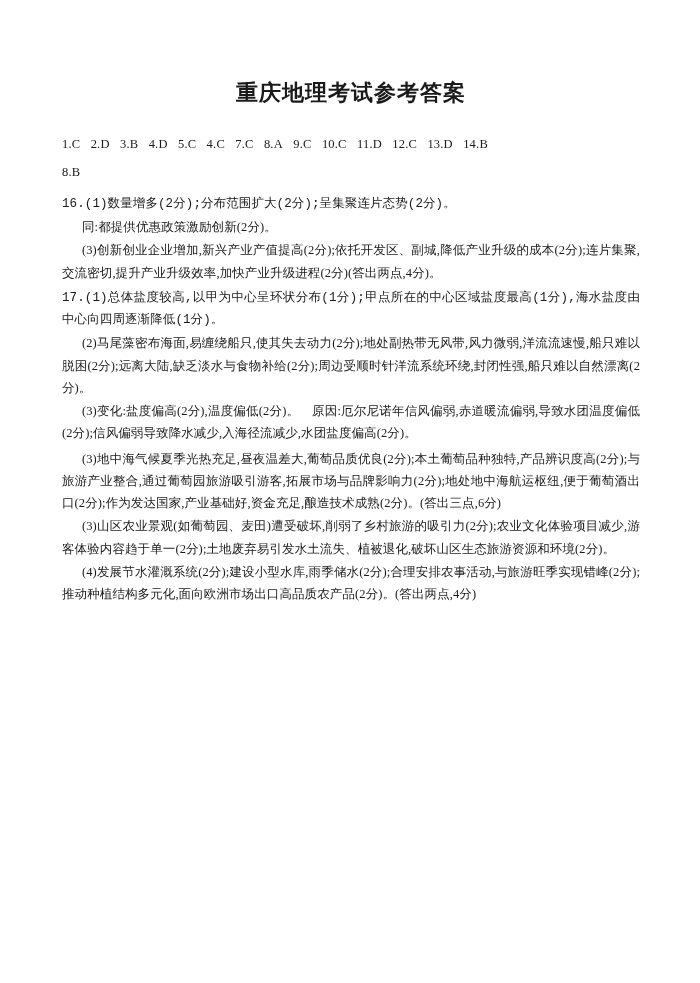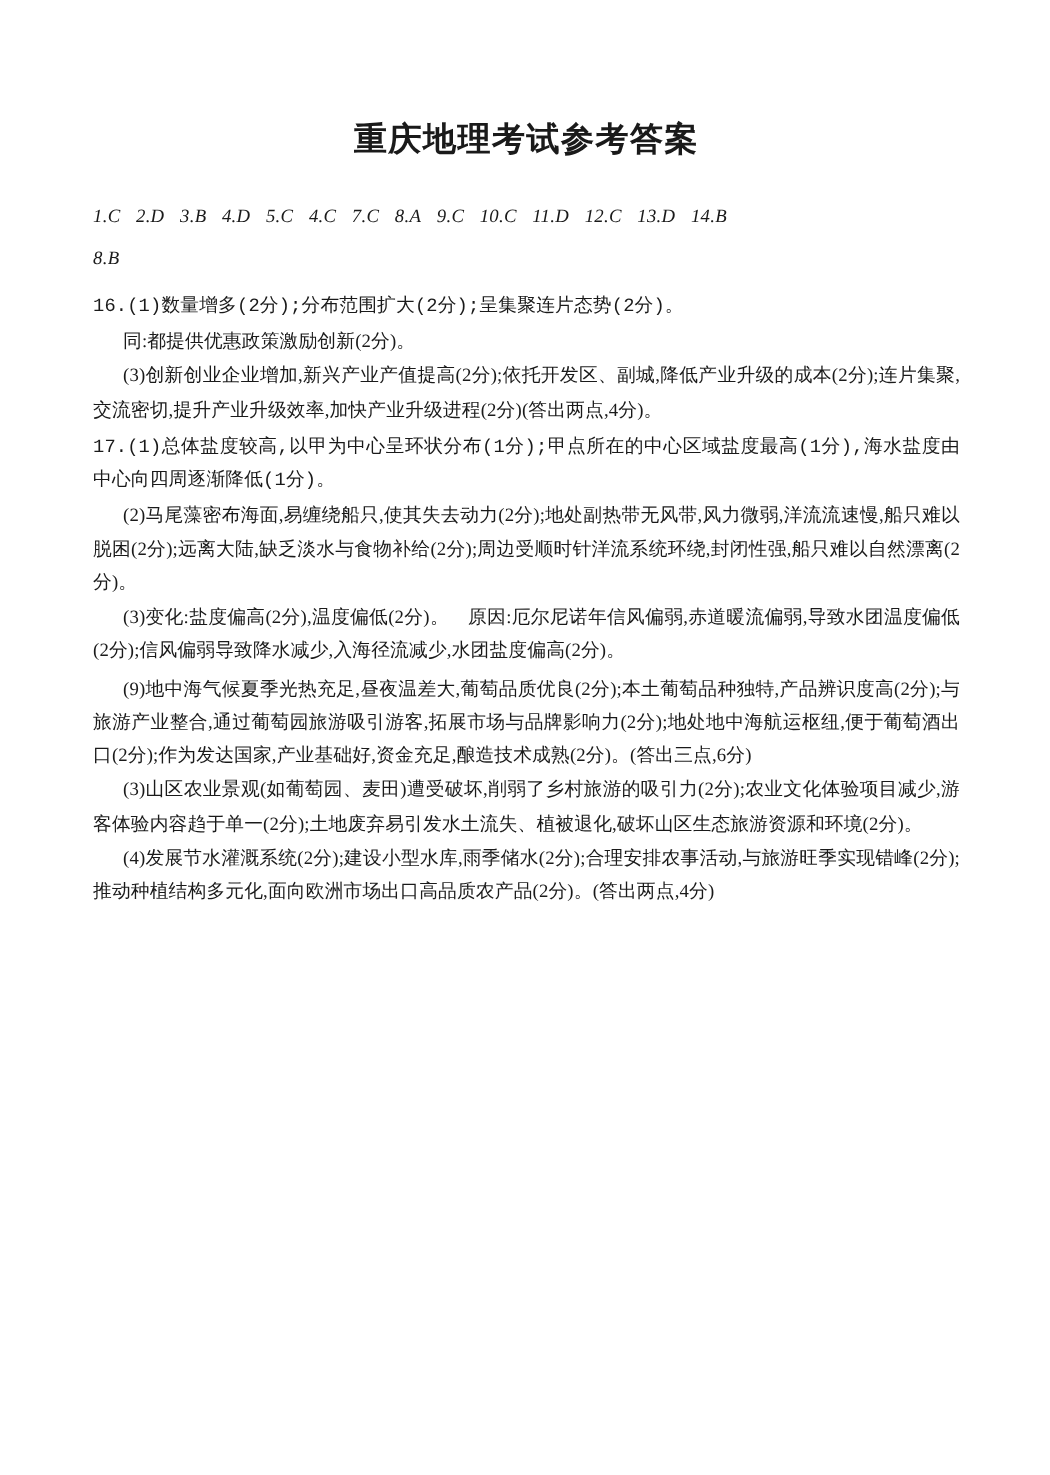--- a/index.html
+++ b/index.html
@@ -32,21 +32,20 @@
   }
   .objective {
     font-size: 12.5px;
     line-height: 1.75;
     margin-bottom: 6px;
     letter-spacing: 0.2px;
   }
   .objective .ans {
     white-space: nowrap;
     margin-right: 7px;
-    font-style: italic;
   }
   .qblock {
     margin-bottom: 3px;
   }
   .para {
     font-size: 12.5px;
     line-height: 1.78;
     text-align: justify;
     text-justify: inter-ideograph;
     margin: 0 0 1px 0;
@@ -99,18 +98,18 @@
     <p class="para indent">(3)创新创业企业增加,新兴产业产值提高(2分);依托开发区、副城,降低产业升级的成本(2分);连片集聚,交流密切,提升产业升级效率,加快产业升级进程(2分)(答出两点,4分)。</p>
   </div>
 
   <div class="qblock">
     <p class="para first">17.(1)总体盐度较高,以甲为中心呈环状分布(1分);甲点所在的中心区域盐度最高(1分),海水盐度由中心向四周逐渐降低(1分)。</p>
     <p class="para indent">(2)马尾藻密布海面,易缠绕船只,使其失去动力(2分);地处副热带无风带,风力微弱,洋流流速慢,船只难以脱困(2分);远离大陆,缺乏淡水与食物补给(2分);周边受顺时针洋流系统环绕,封闭性强,船只难以自然漂离(2分)。</p>
     <p class="para indent">(3)变化:盐度偏高(2分),温度偏低(2分)。　原因:厄尔尼诺年信风偏弱,赤道暖流偏弱,导致水团温度偏低(2分);信风偏弱导致降水减少,入海径流减少,水团盐度偏高(2分)。</p>
   </div>
 
   <div class="qblock">
-    <p class="para indent">(9)地中海气候夏季光热充足,昼夜温差大,葡萄品质优良(2分);本土葡萄品种独特,产品辨识度高(2分);与旅游产业整合,通过葡萄园旅游吸引游客,拓展市场与品牌影响力(2分);地处地中海航运枢纽,便于葡萄酒出口(2分);作为发达国家,产业基础好,资金充足,酿造技术成熟(2分)。(答出三点,6分)</p>
+    <p class="para indent">(3)地中海气候夏季光热充足,昼夜温差大,葡萄品质优良(2分);本土葡萄品种独特,产品辨识度高(2分);与旅游产业整合,通过葡萄园旅游吸引游客,拓展市场与品牌影响力(2分);地处地中海航运枢纽,便于葡萄酒出口(2分);作为发达国家,产业基础好,资金充足,酿造技术成熟(2分)。(答出三点,6分)</p>
     <p class="para indent">(3)山区农业景观(如葡萄园、麦田)遭受破坏,削弱了乡村旅游的吸引力(2分);农业文化体验项目减少,游客体验内容趋于单一(2分);土地废弃易引发水土流失、植被退化,破坏山区生态旅游资源和环境(2分)。</p>
     <p class="para indent">(4)发展节水灌溉系统(2分);建设小型水库,雨季储水(2分);合理安排农事活动,与旅游旺季实现错峰(2分);推动种植结构多元化,面向欧洲市场出口高品质农产品(2分)。(答出两点,4分)</p>
   </div>
 
 </div>
 
 </body></html>

